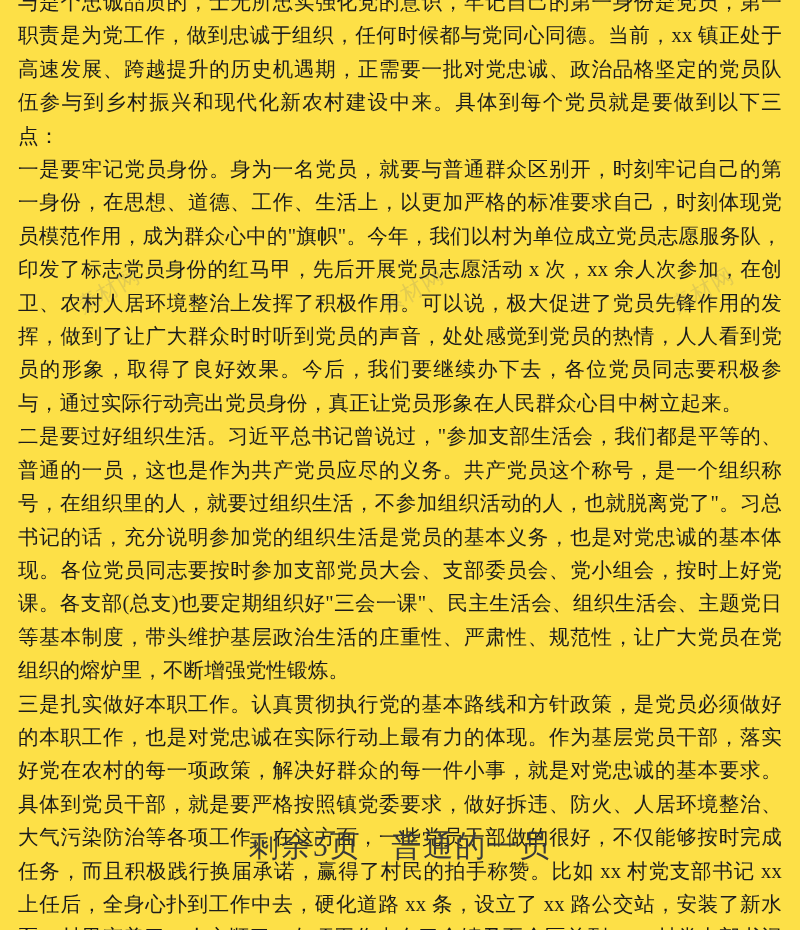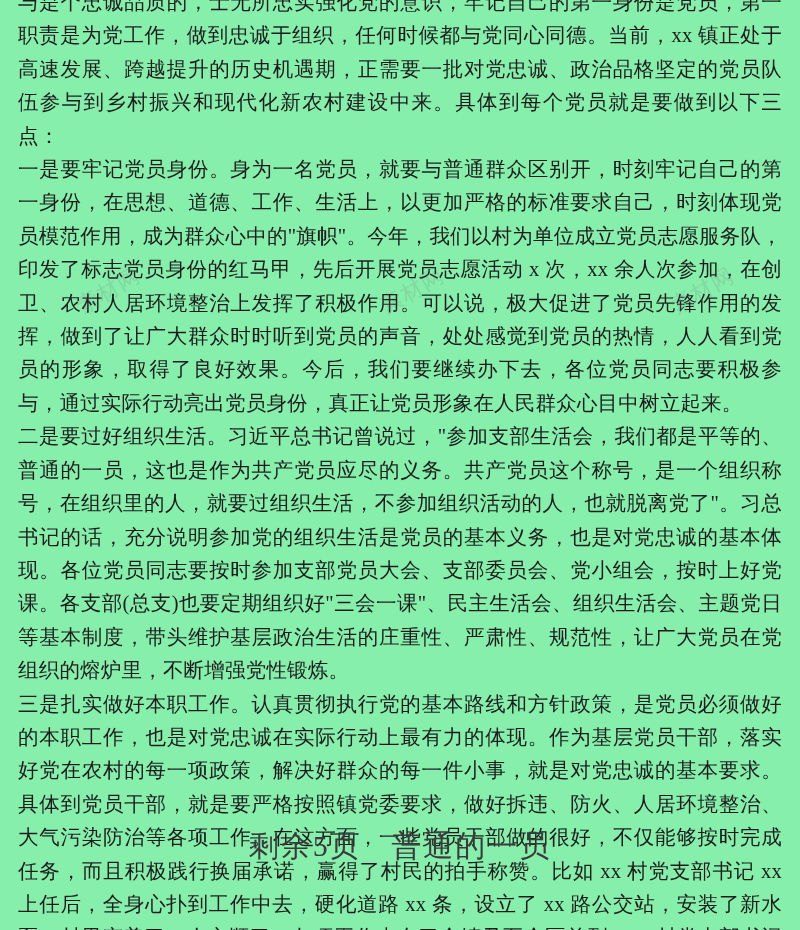--- a/index.html
+++ b/index.html
@@ -8,21 +8,21 @@
     padding: 0;
     width: 800px;
     height: 930px;
     background: #ffffff;
     font-family: "Liberation Serif", "DejaVu Serif", serif;
   }
   .page {
     position: relative;
     width: 800px;
     height: 930px;
-    background: #86efac;
+    background: #fde047;
     overflow: hidden;
   }
   .doc-body {
     position: absolute;
     left: 0;
     top: 0;
     width: 800px;
     padding: 0 18px;
   }
   .para {

